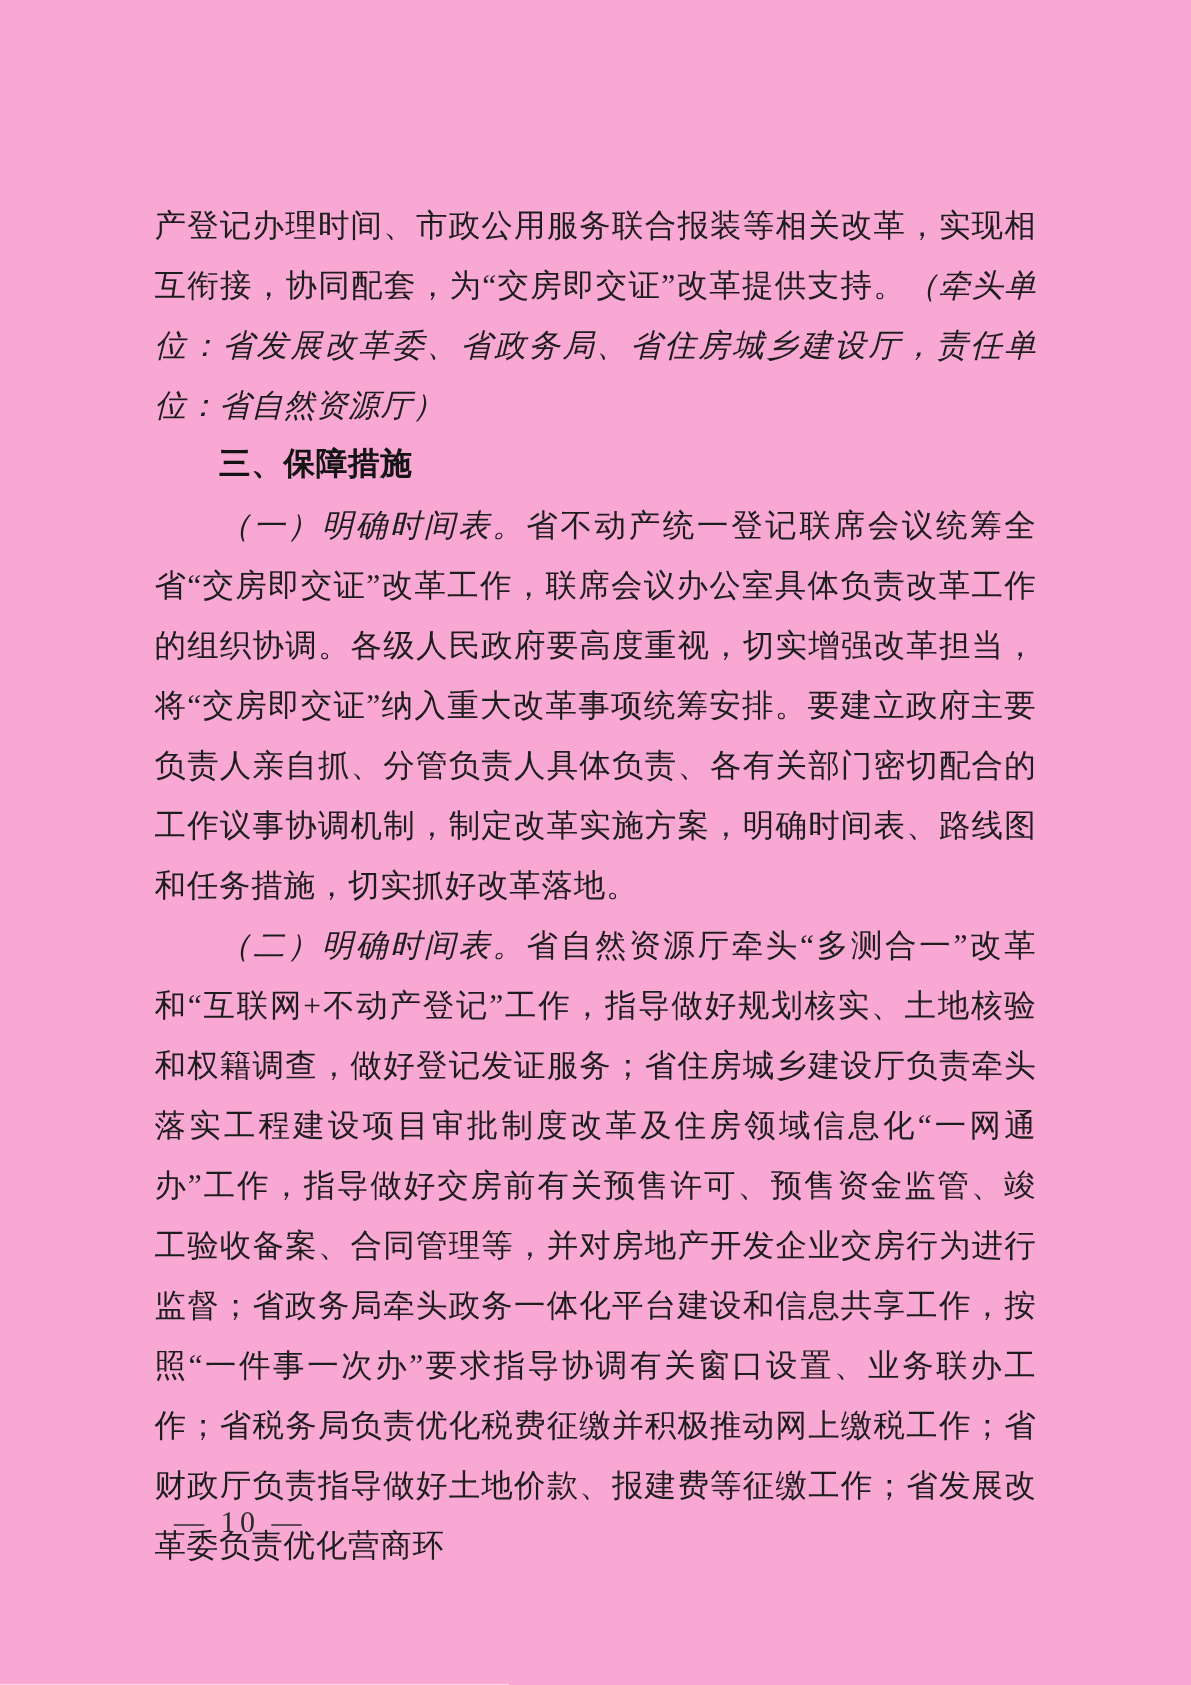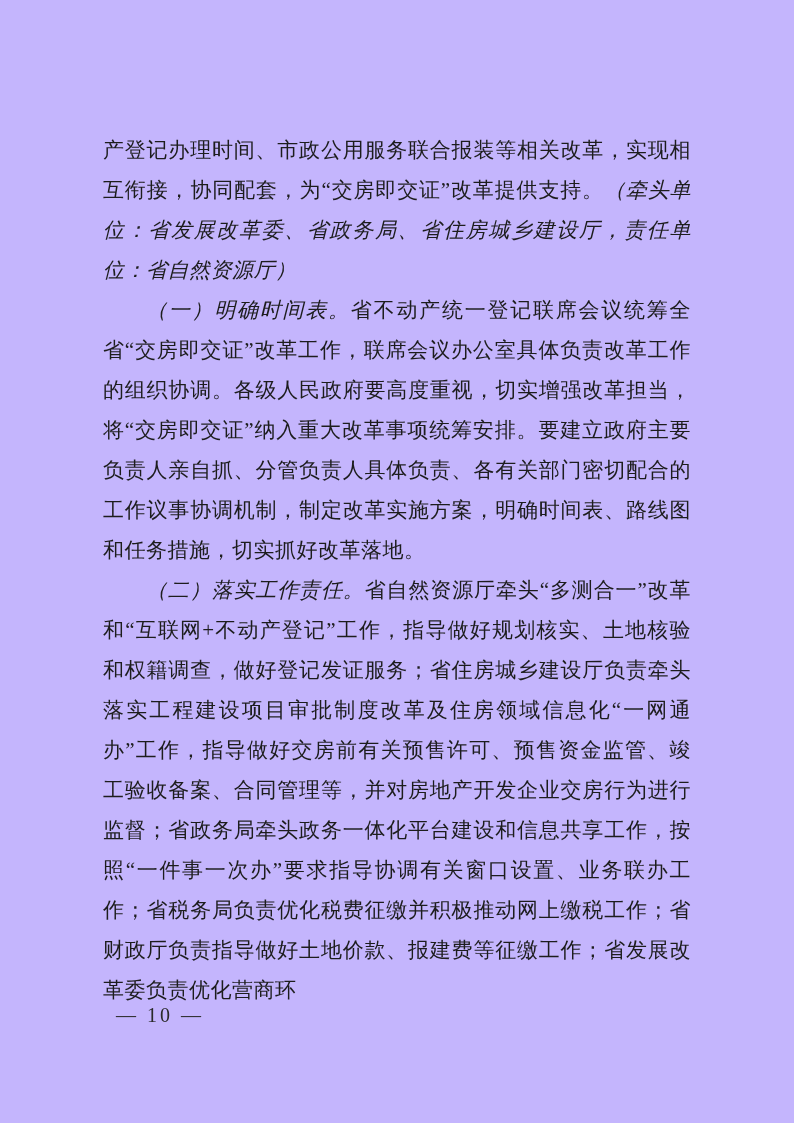--- a/index.html
+++ b/index.html
@@ -4,21 +4,21 @@
 <style>
   html, body {
     margin: 0;
     padding: 0;
     background: #ffffff;
   }
   .page {
     position: relative;
     width: 794px;
     height: 1123px;
-    background: #c4b5fd;
+    background: #f9a8d4;
     overflow: hidden;
     font-family: "Liberation Serif", "DejaVu Serif", serif;
     color: #1d1d1d;
   }
   .content {
     position: absolute;
     left: 103px;
     top: 130px;
     width: 588px;
     font-size: 21px;
@@ -62,22 +62,23 @@
 </style>
 </head>
 <body>
 
 <div class="page">
 
   <div class="content">
 
     <p class="para"><span>产登记办理时间、市政公用服务联合报装等相关改革，实现相互衔接，协同配套，为“交房即交证”改革提供支持。</span><span class="kaiti">（牵头单位：省发展改革委、省政务局、省住房城乡建设厅，责任单位：省自然资源厅）</span></p>
 
+    <h2 class="section-heading">三、保障措施</h2>
 
     <p class="para indent"><span class="kaiti">（一）明确时间表。</span><span>省不动产统一登记联席会议统筹全省“交房即交证”改革工作，联席会议办公室具体负责改革工作的组织协调。各级人民政府要高度重视，切实增强改革担当，将“交房即交证”纳入重大改革事项统筹安排。要建立政府主要负责人亲自抓、分管负责人具体负责、各有关部门密切配合的工作议事协调机制，制定改革实施方案，明确时间表、路线图和任务措施，切实抓好改革落地。</span></p>
 
-    <p class="para indent"><span class="kaiti">（二）落实工作责任。</span><span>省自然资源厅牵头“多测合一”改革和“互联网+不动产登记”工作，指导做好规划核实、土地核验和权籍调查，做好登记发证服务；省住房城乡建设厅负责牵头落实工程建设项目审批制度改革及住房领域信息化“一网通办”工作，指导做好交房前有关预售许可、预售资金监管、竣工验收备案、合同管理等，并对房地产开发企业交房行为进行监督；省政务局牵头政务一体化平台建设和信息共享工作，按照“一件事一次办”要求指导协调有关窗口设置、业务联办工作；省税务局负责优化税费征缴并积极推动网上缴税工作；省财政厅负责指导做好土地价款、报建费等征缴工作；省发展改革委负责优化营商环</span></p>
+    <p class="para indent"><span class="kaiti">（二）明确时间表。</span><span>省自然资源厅牵头“多测合一”改革和“互联网+不动产登记”工作，指导做好规划核实、土地核验和权籍调查，做好登记发证服务；省住房城乡建设厅负责牵头落实工程建设项目审批制度改革及住房领域信息化“一网通办”工作，指导做好交房前有关预售许可、预售资金监管、竣工验收备案、合同管理等，并对房地产开发企业交房行为进行监督；省政务局牵头政务一体化平台建设和信息共享工作，按照“一件事一次办”要求指导协调有关窗口设置、业务联办工作；省税务局负责优化税费征缴并积极推动网上缴税工作；省财政厅负责指导做好土地价款、报建费等征缴工作；省发展改革委负责优化营商环</span></p>
 
   </div>
 
   <div class="page-number">— 10 —</div>
 
 </div>
 
 </body></html>

